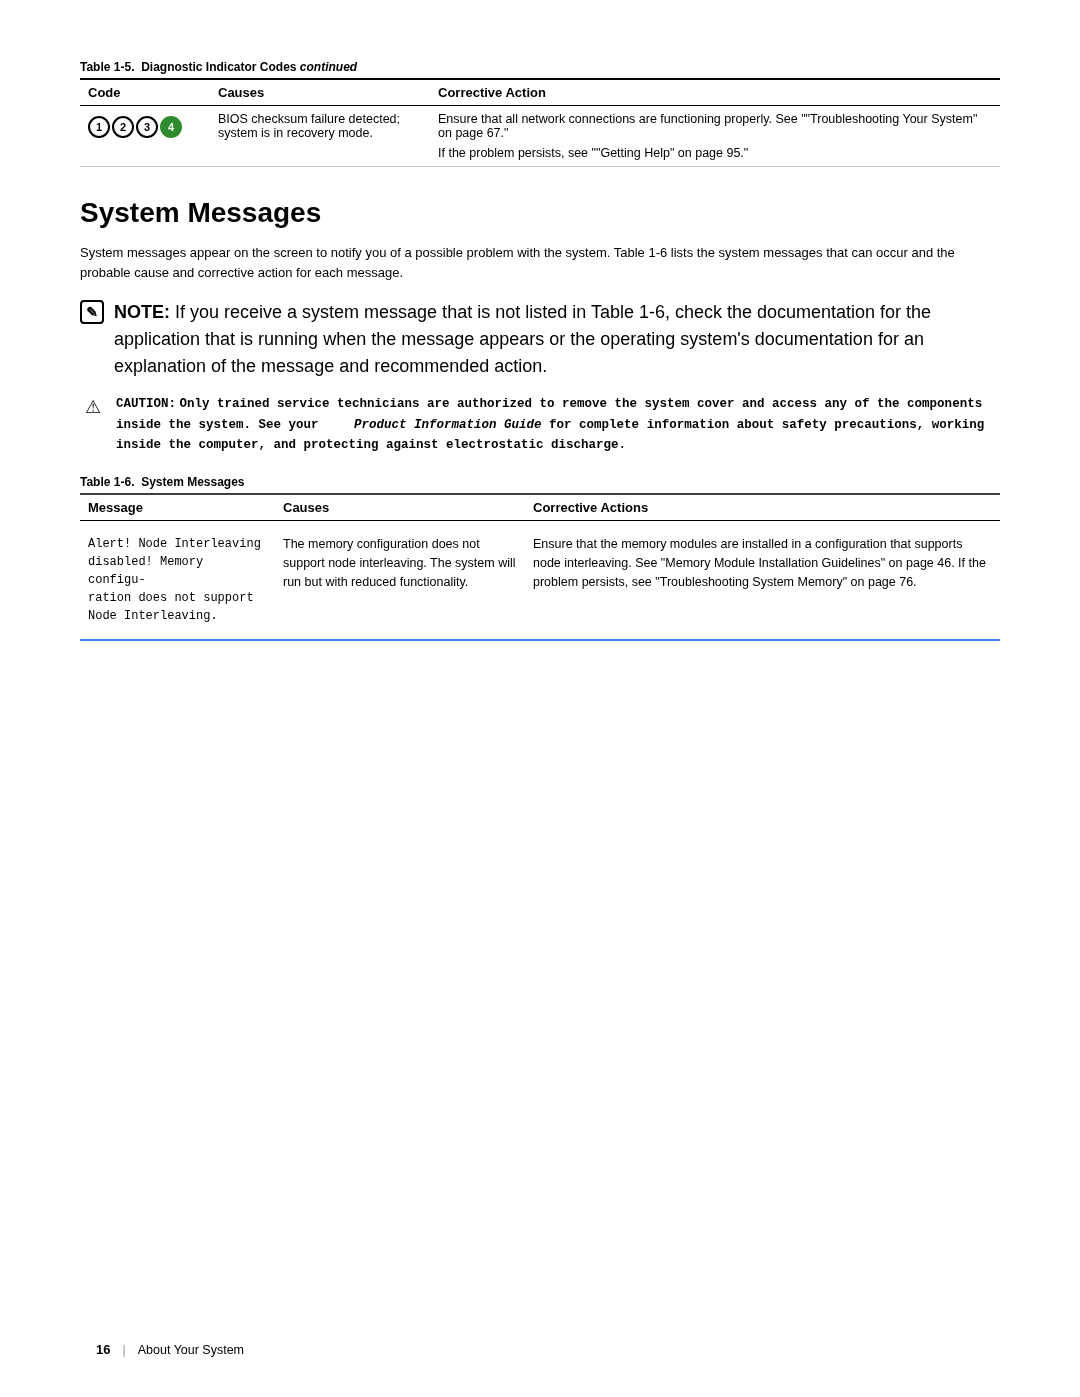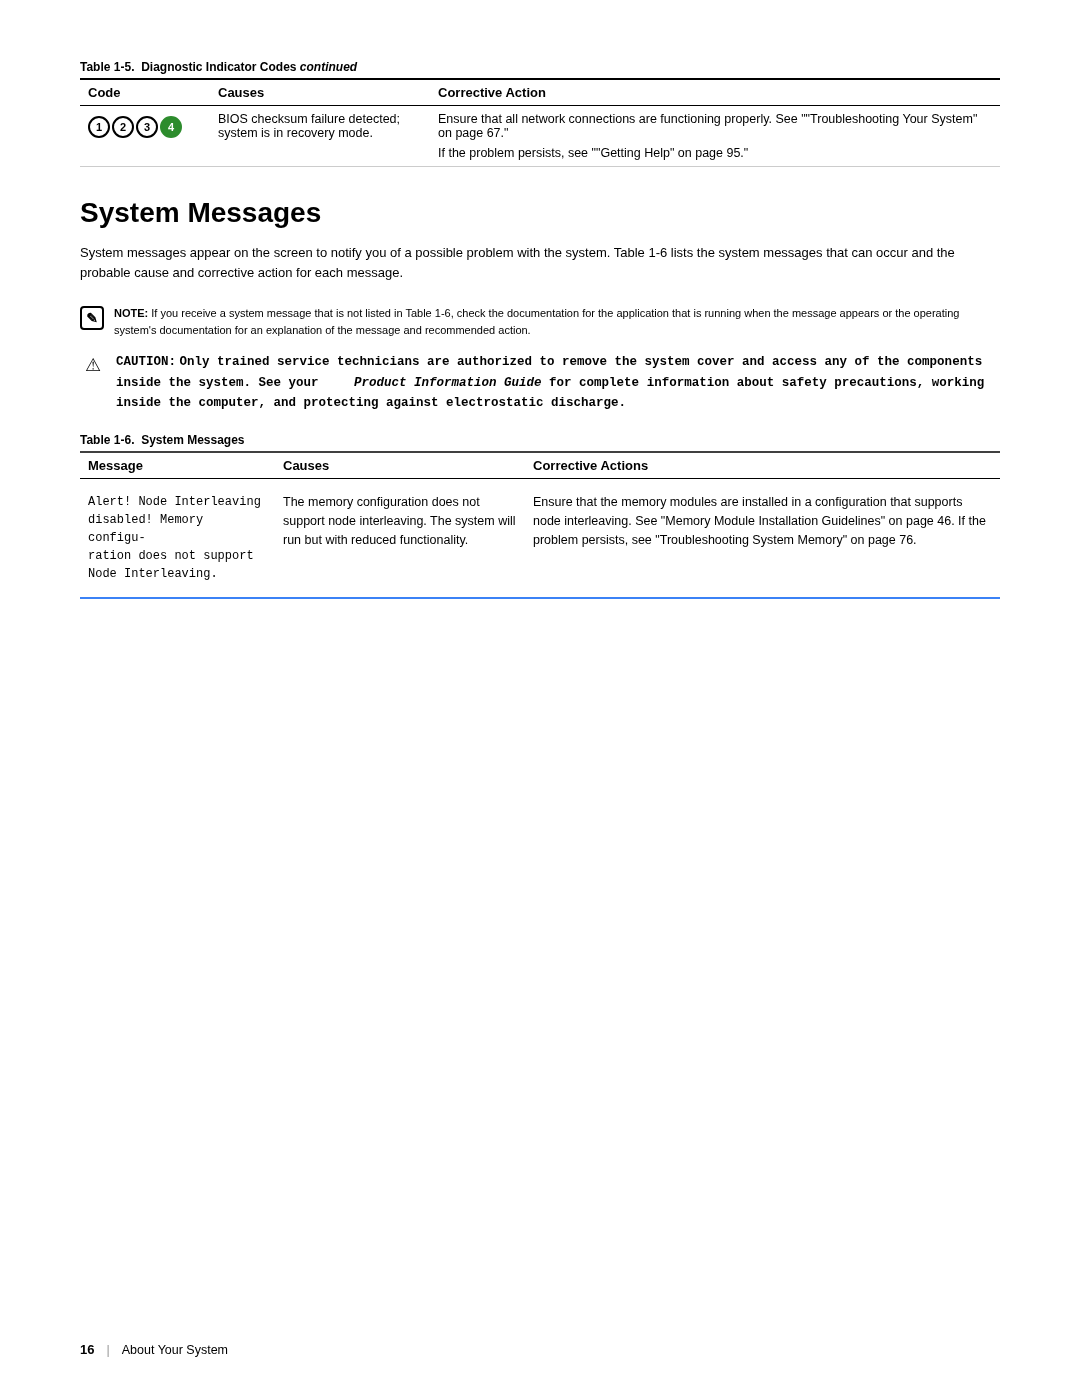--- a/index.html
+++ b/index.html
@@ -79,21 +79,21 @@
       font-size: 28px;
       font-weight: bold;
       margin-top: 30px;
       margin-bottom: 14px;
       color: #000;
     }
 
     .intro-text {
       font-size: 13px;
       line-height: 1.55;
-      margin-bottom: 22px;
+      margin-bottom: 16px;
     }
 
     
     .note-box {
       display: flex;
       gap: 10px;
       margin-bottom: 14px;
       align-items: flex-start;
     }
     .note-icon {
@@ -103,21 +103,21 @@
       border: 2px solid #000;
       border-radius: 4px;
       display: flex;
       align-items: center;
       justify-content: center;
       font-weight: bold;
       font-size: 14px;
       margin-top: 1px;
     }
     .note-text {
-      font-size: 11px;
+      font-size: 18px;
       line-height: 1.5;
     }
     .note-text strong { font-weight: bold; }
 
     
     .caution-box {
       display: flex;
       gap: 10px;
       margin-bottom: 20px;
       align-items: flex-start;
@@ -167,20 +167,21 @@
       left: 80px;
       right: 80px;
       display: flex;
       align-items: center;
       gap: 12px;
       font-size: 12.5px;
     }
     .page-num {
       font-weight: bold;
       font-size: 13px;
+      margin-left: 16px;
     }
     .footer-sep {
       color: #999;
     }
   </style>
 </head>
 <body>
 
 <div class="table-caption">
   <span>Table 1-5.</span>&nbsp;

